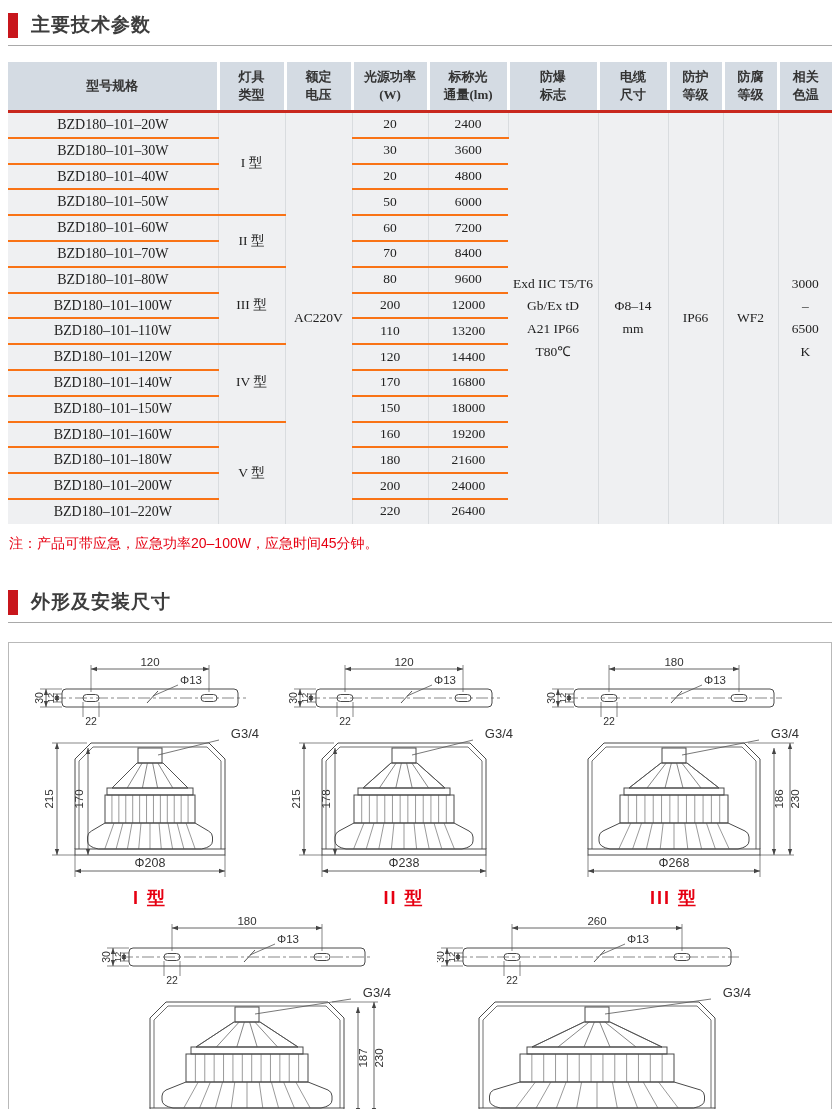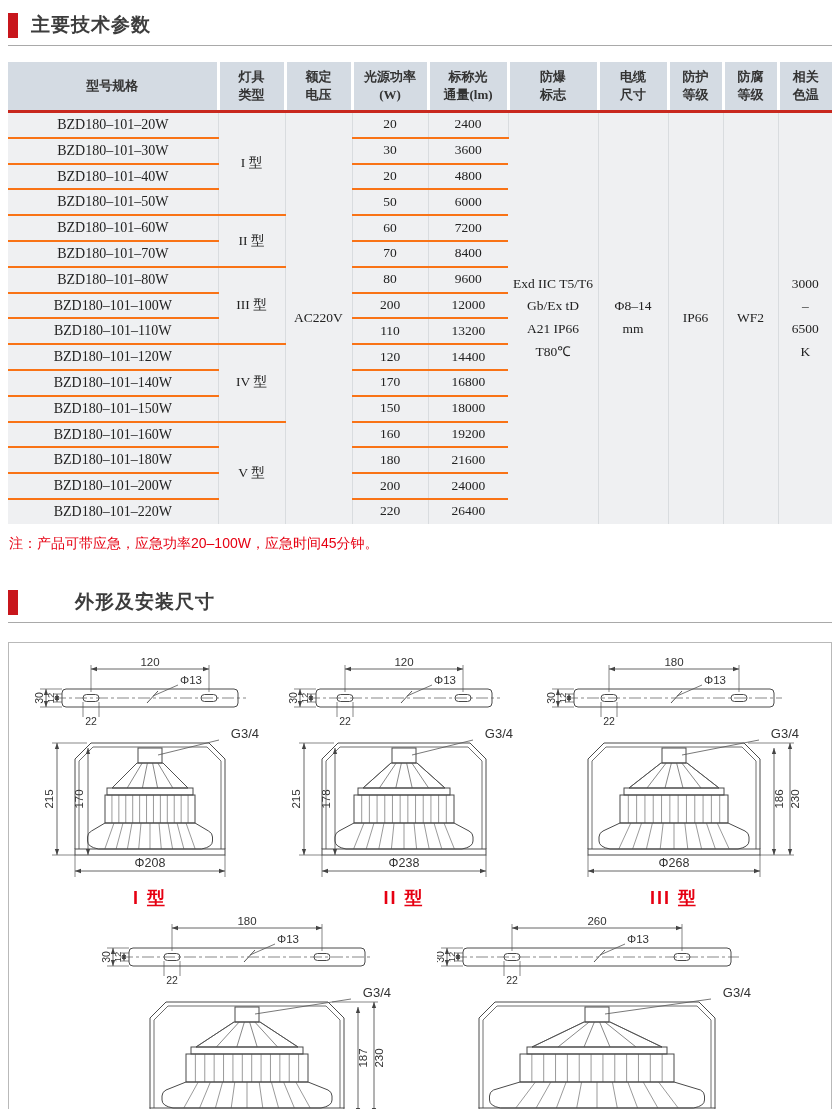--- a/index.html
+++ b/index.html
@@ -19,21 +19,21 @@
     border-right:3px solid #fff;border-bottom:3px solid #c8281e;}
   table.spec th:last-child{border-right:none;}
   table.spec td{background:#eff0f2;font-size:13.5px;color:#222;text-align:center;
     height:22px;padding:0 2px;border-top:2px solid #f97316;border-right:1px solid #d9dcdf;
     white-space:pre-line;line-height:1.7;}
   table.spec td:last-child{border-right:none;}
   table.spec td.model{font-size:14px;}
 
   .note{color:#e60012;font-size:14px;margin:11px 0 0 1px;}
 
-  .sec2{margin-top:34px;gap:44px;}
+  .sec2{margin-top:34px;}
 
   
   .panel{border:1px solid #b9b9b9;margin-top:19px;background:#fff;padding:6px 0 10px 0;}
   .drow1{display:flex;justify-content:space-between;padding:6px 26px 0 26px;}
   .drow2{display:flex;justify-content:flex-start;padding:4px 0 0 88px;gap:40px;}
   .drawing{display:flex;flex-direction:column;align-items:center;}
   .dlabel{color:#e60012;font-size:18px;font-weight:bold;margin-top:3px;letter-spacing:2px;}
   svg text{fill:#333;}
 </style>
 </head>

